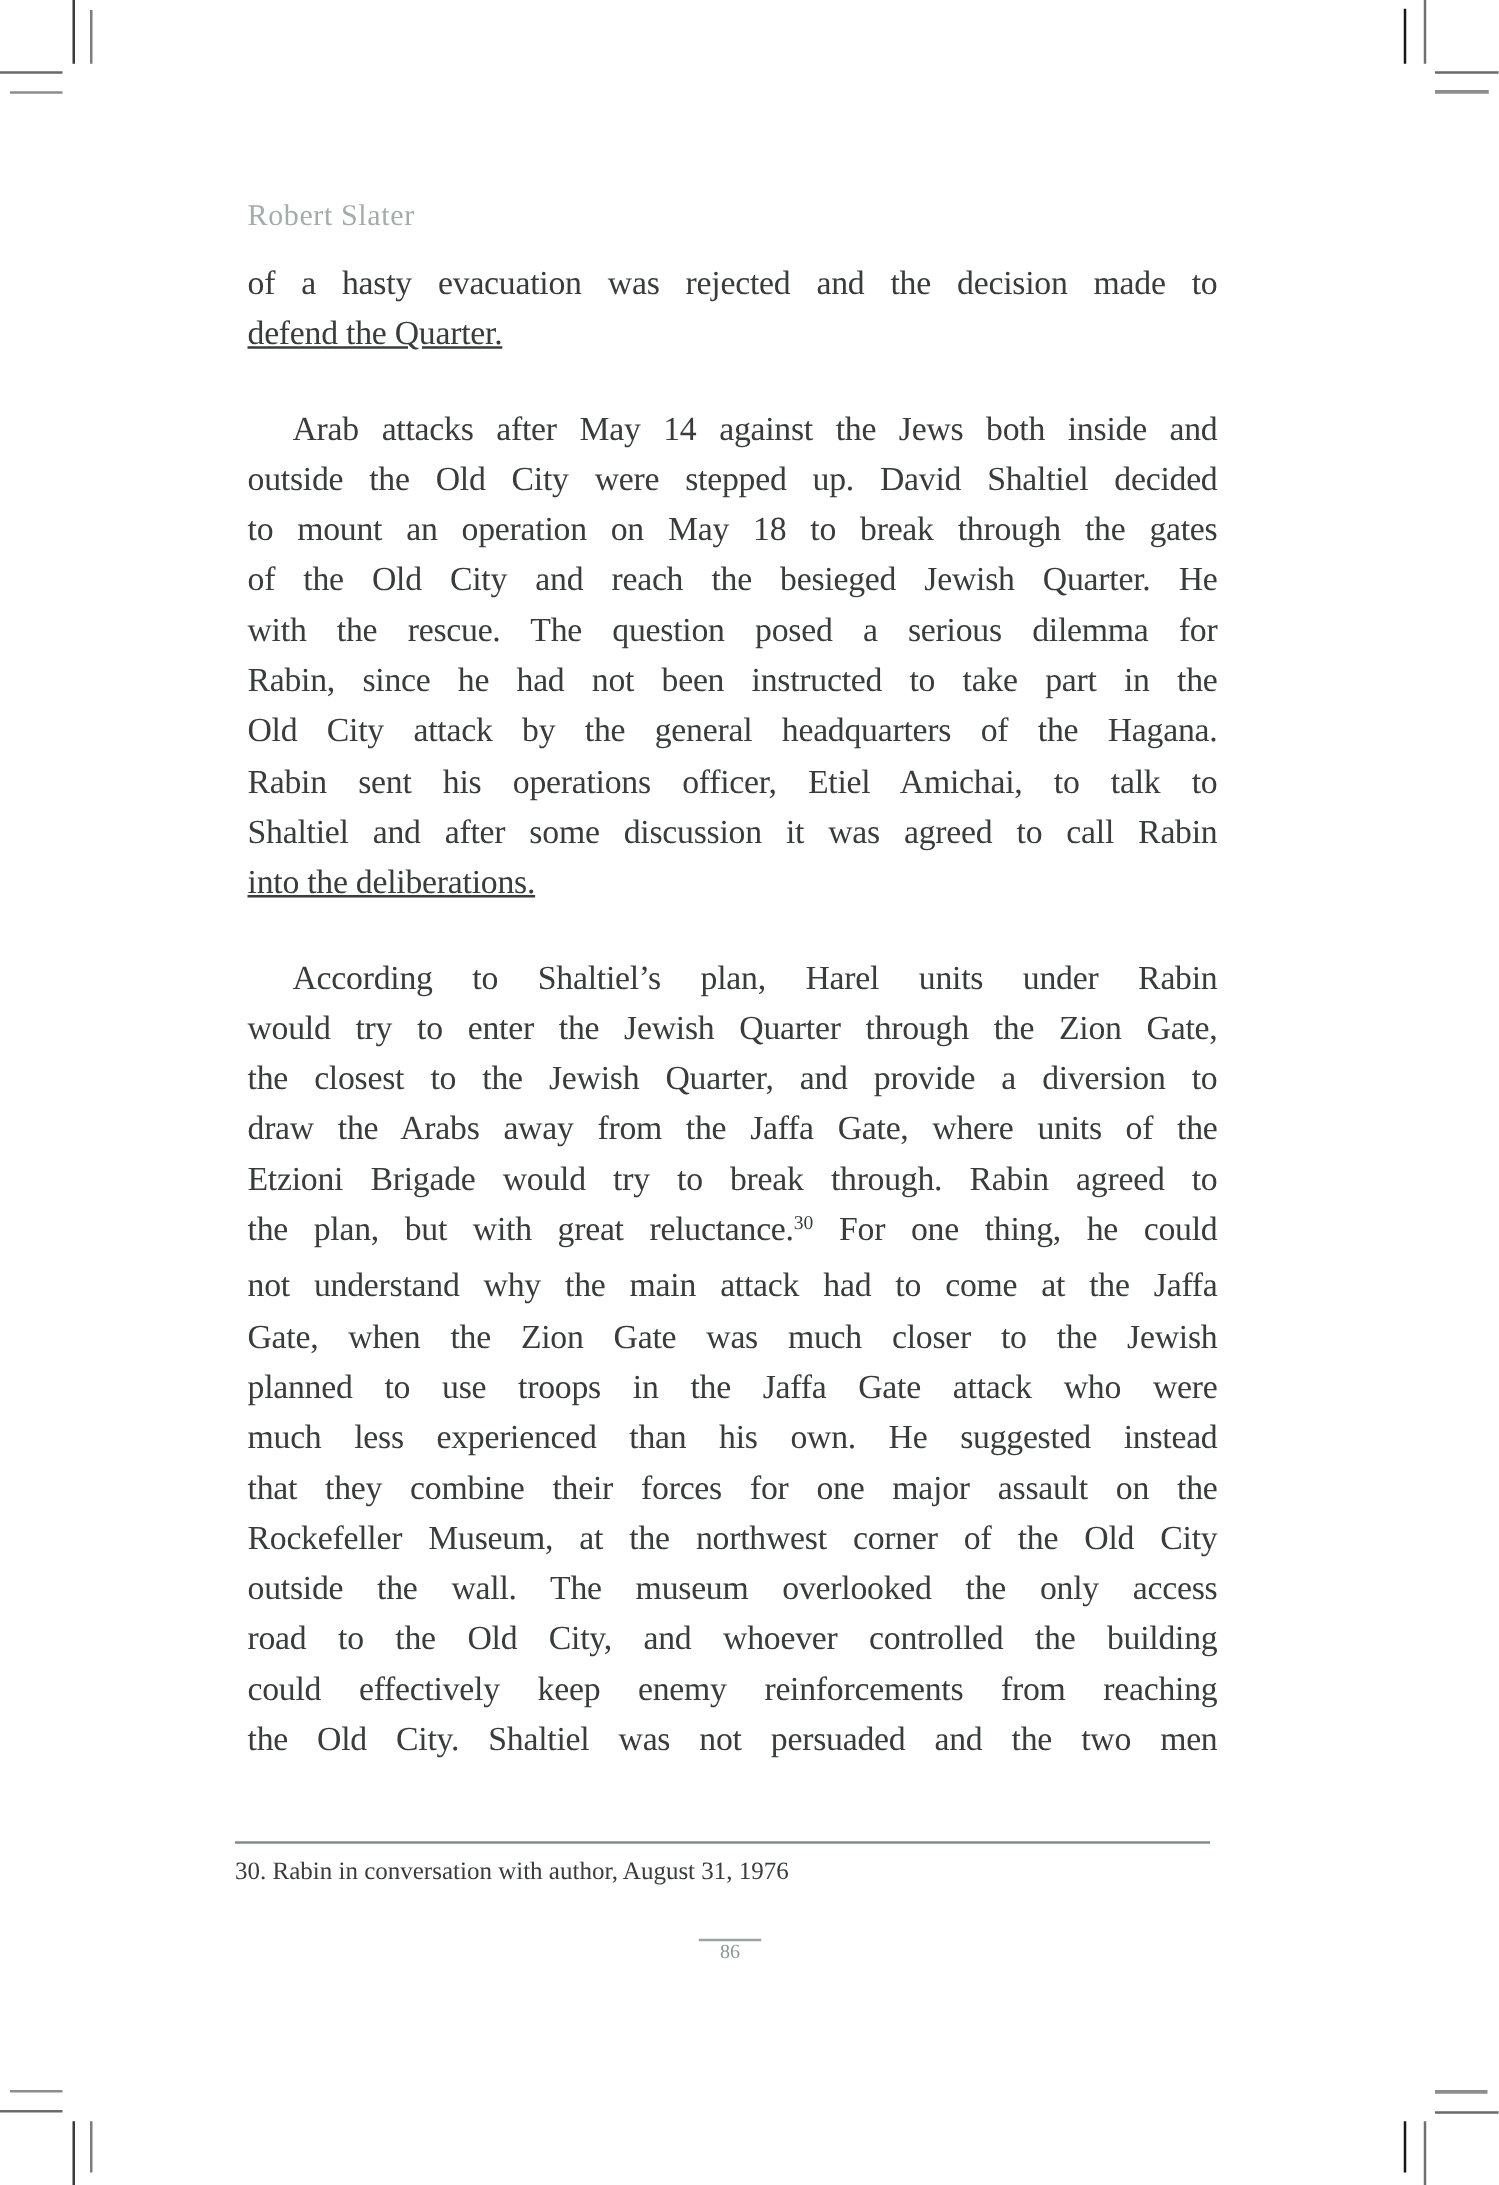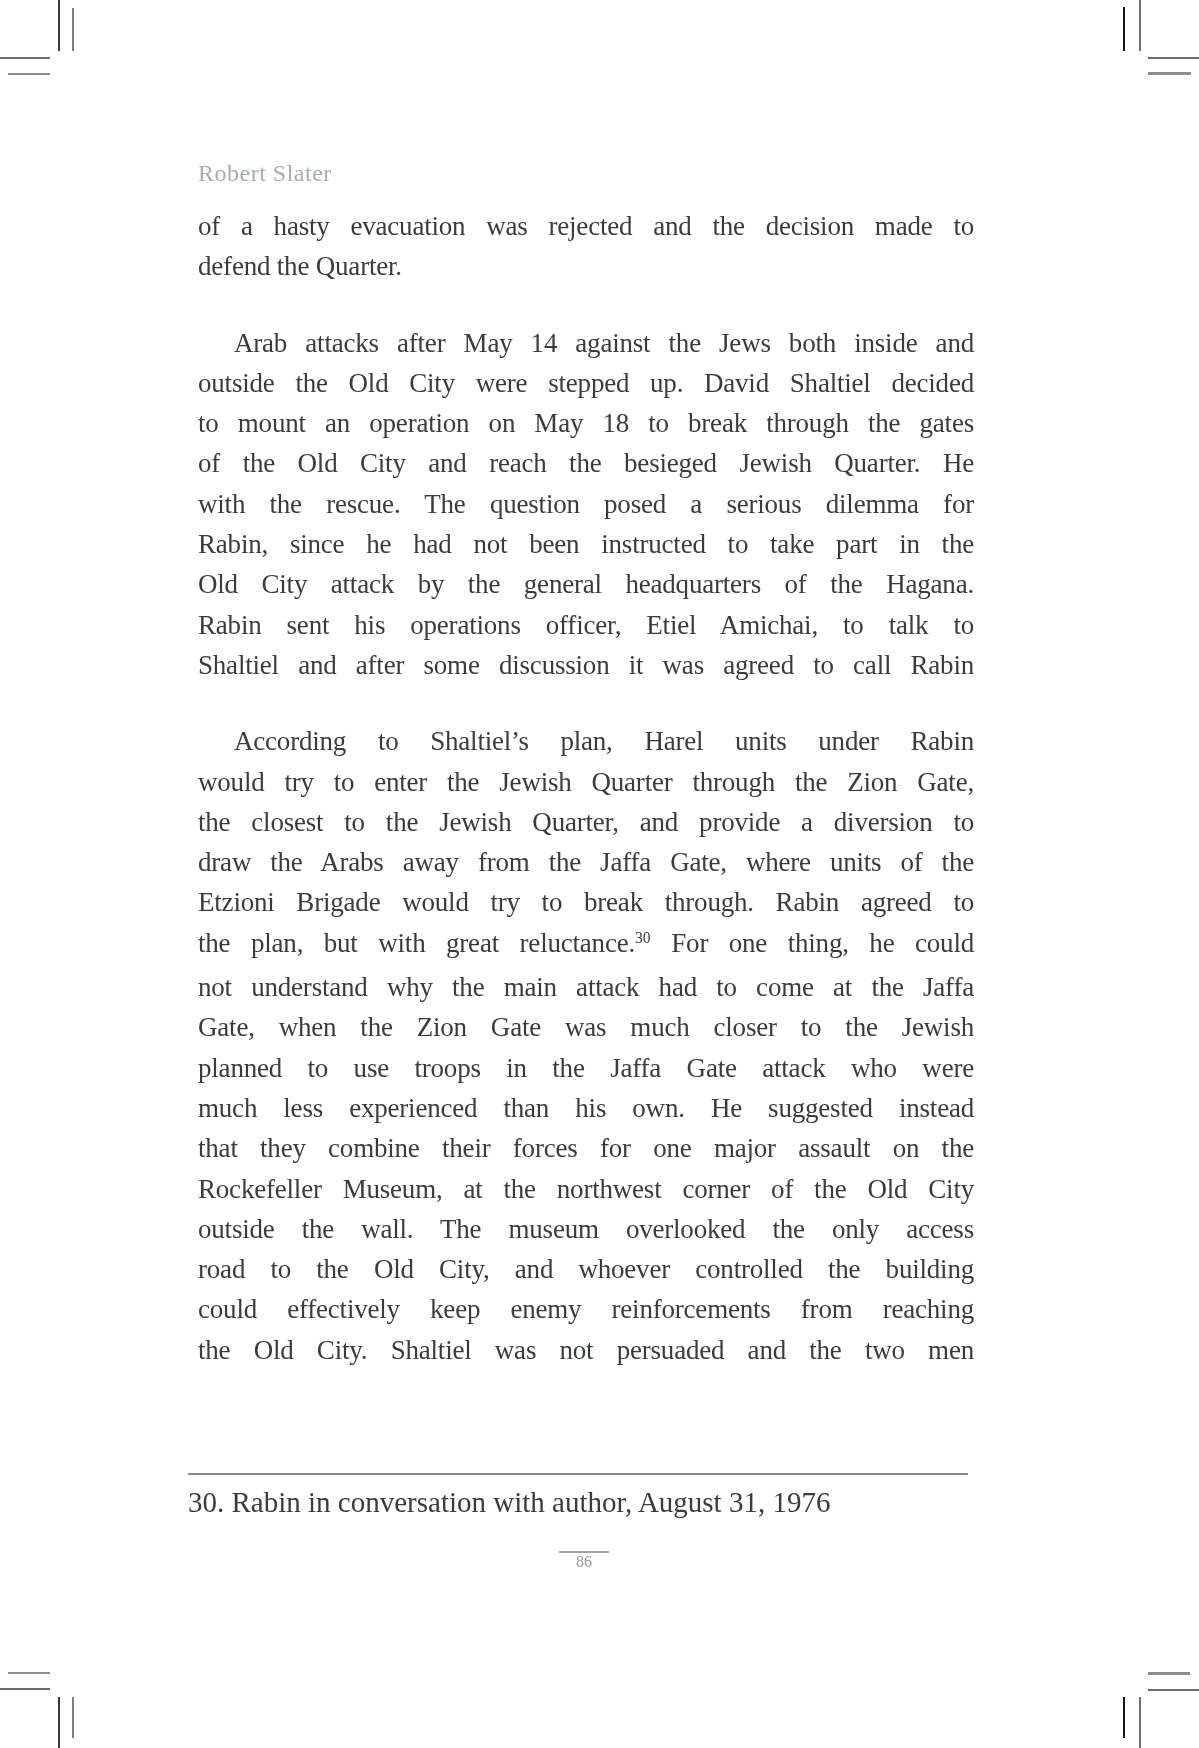--- a/index.html
+++ b/index.html
@@ -50,21 +50,21 @@
     position: absolute;
     left: 198px;
     top: 206px;
     width: 776px;
     font-size: 27px;
     line-height: 40.3px;
     letter-spacing: -0.2px;
     color: var(--body-ink, #383d3c);
   }
   .line { text-align: justify; text-align-last: justify; white-space: normal; }
-  .line.para-end { text-align-last: left; }
+  .line.para-end { text-align-last: left; text-decoration: underline; }
   .line.indent { text-indent: 36px; margin-top: 36px; }
   .line sup {
     font-size: 0.58em;
     vertical-align: baseline;
     position: relative;
     top: -0.55em;
     letter-spacing: 0;
   }
 
   
@@ -74,21 +74,21 @@
     top: 1473px;
     width: 780px;
     height: 2px;
     background: var(--rule, #828c8a);
   }
   .footnote {
     position: absolute;
     left: 188px;
     top: 1486px;
     width: 780px;
-    font-size: 29px;
+    font-size: 20px;
     color: var(--body-ink, #383d3c);
   }
 
   
   .folio-rule {
     position: absolute;
     left: 559px;
     top: 1551px;
     width: 50px;
     height: 2px;
@@ -133,20 +133,21 @@
       <div class="line para-end">defend the Quarter.</div>
       <div class="line indent">Arab attacks after May 14 against the Jews both inside and</div>
       <div class="line">outside the Old City were stepped up. David Shaltiel decided</div>
       <div class="line">to mount an operation on May 18 to break through the gates</div>
       <div class="line">of the Old City and reach the besieged Jewish Quarter. He</div>
       <div class="line">with the rescue. The question posed a serious dilemma for</div>
       <div class="line">Rabin, since he had not been instructed to take part in the</div>
       <div class="line">Old City attack by the general headquarters of the Hagana.</div>
       <div class="line">Rabin sent his operations officer, Etiel Amichai, to talk to</div>
       <div class="line">Shaltiel and after some discussion it was agreed to call Rabin</div>
+      <div class="line para-end">into the deliberations.</div>
       <div class="line indent">According to Shaltiel’s plan, Harel units under Rabin</div>
       <div class="line">would try to enter the Jewish Quarter through the Zion Gate,</div>
       <div class="line">the closest to the Jewish Quarter, and provide a diversion to</div>
       <div class="line">draw the Arabs away from the Jaffa Gate, where units of the</div>
       <div class="line">Etzioni Brigade would try to break through. Rabin agreed to</div>
       <div class="line"><span>the plan, but with great reluctance.</span><sup>30</sup><span> For one thing, he could</span></div>
       <div class="line">not understand why the main attack had to come at the Jaffa</div>
       <div class="line">Gate, when the Zion Gate was much closer to the Jewish</div>
       <div class="line">planned to use troops in the Jaffa Gate attack who were</div>
       <div class="line">much less experienced than his own. He suggested instead</div>

